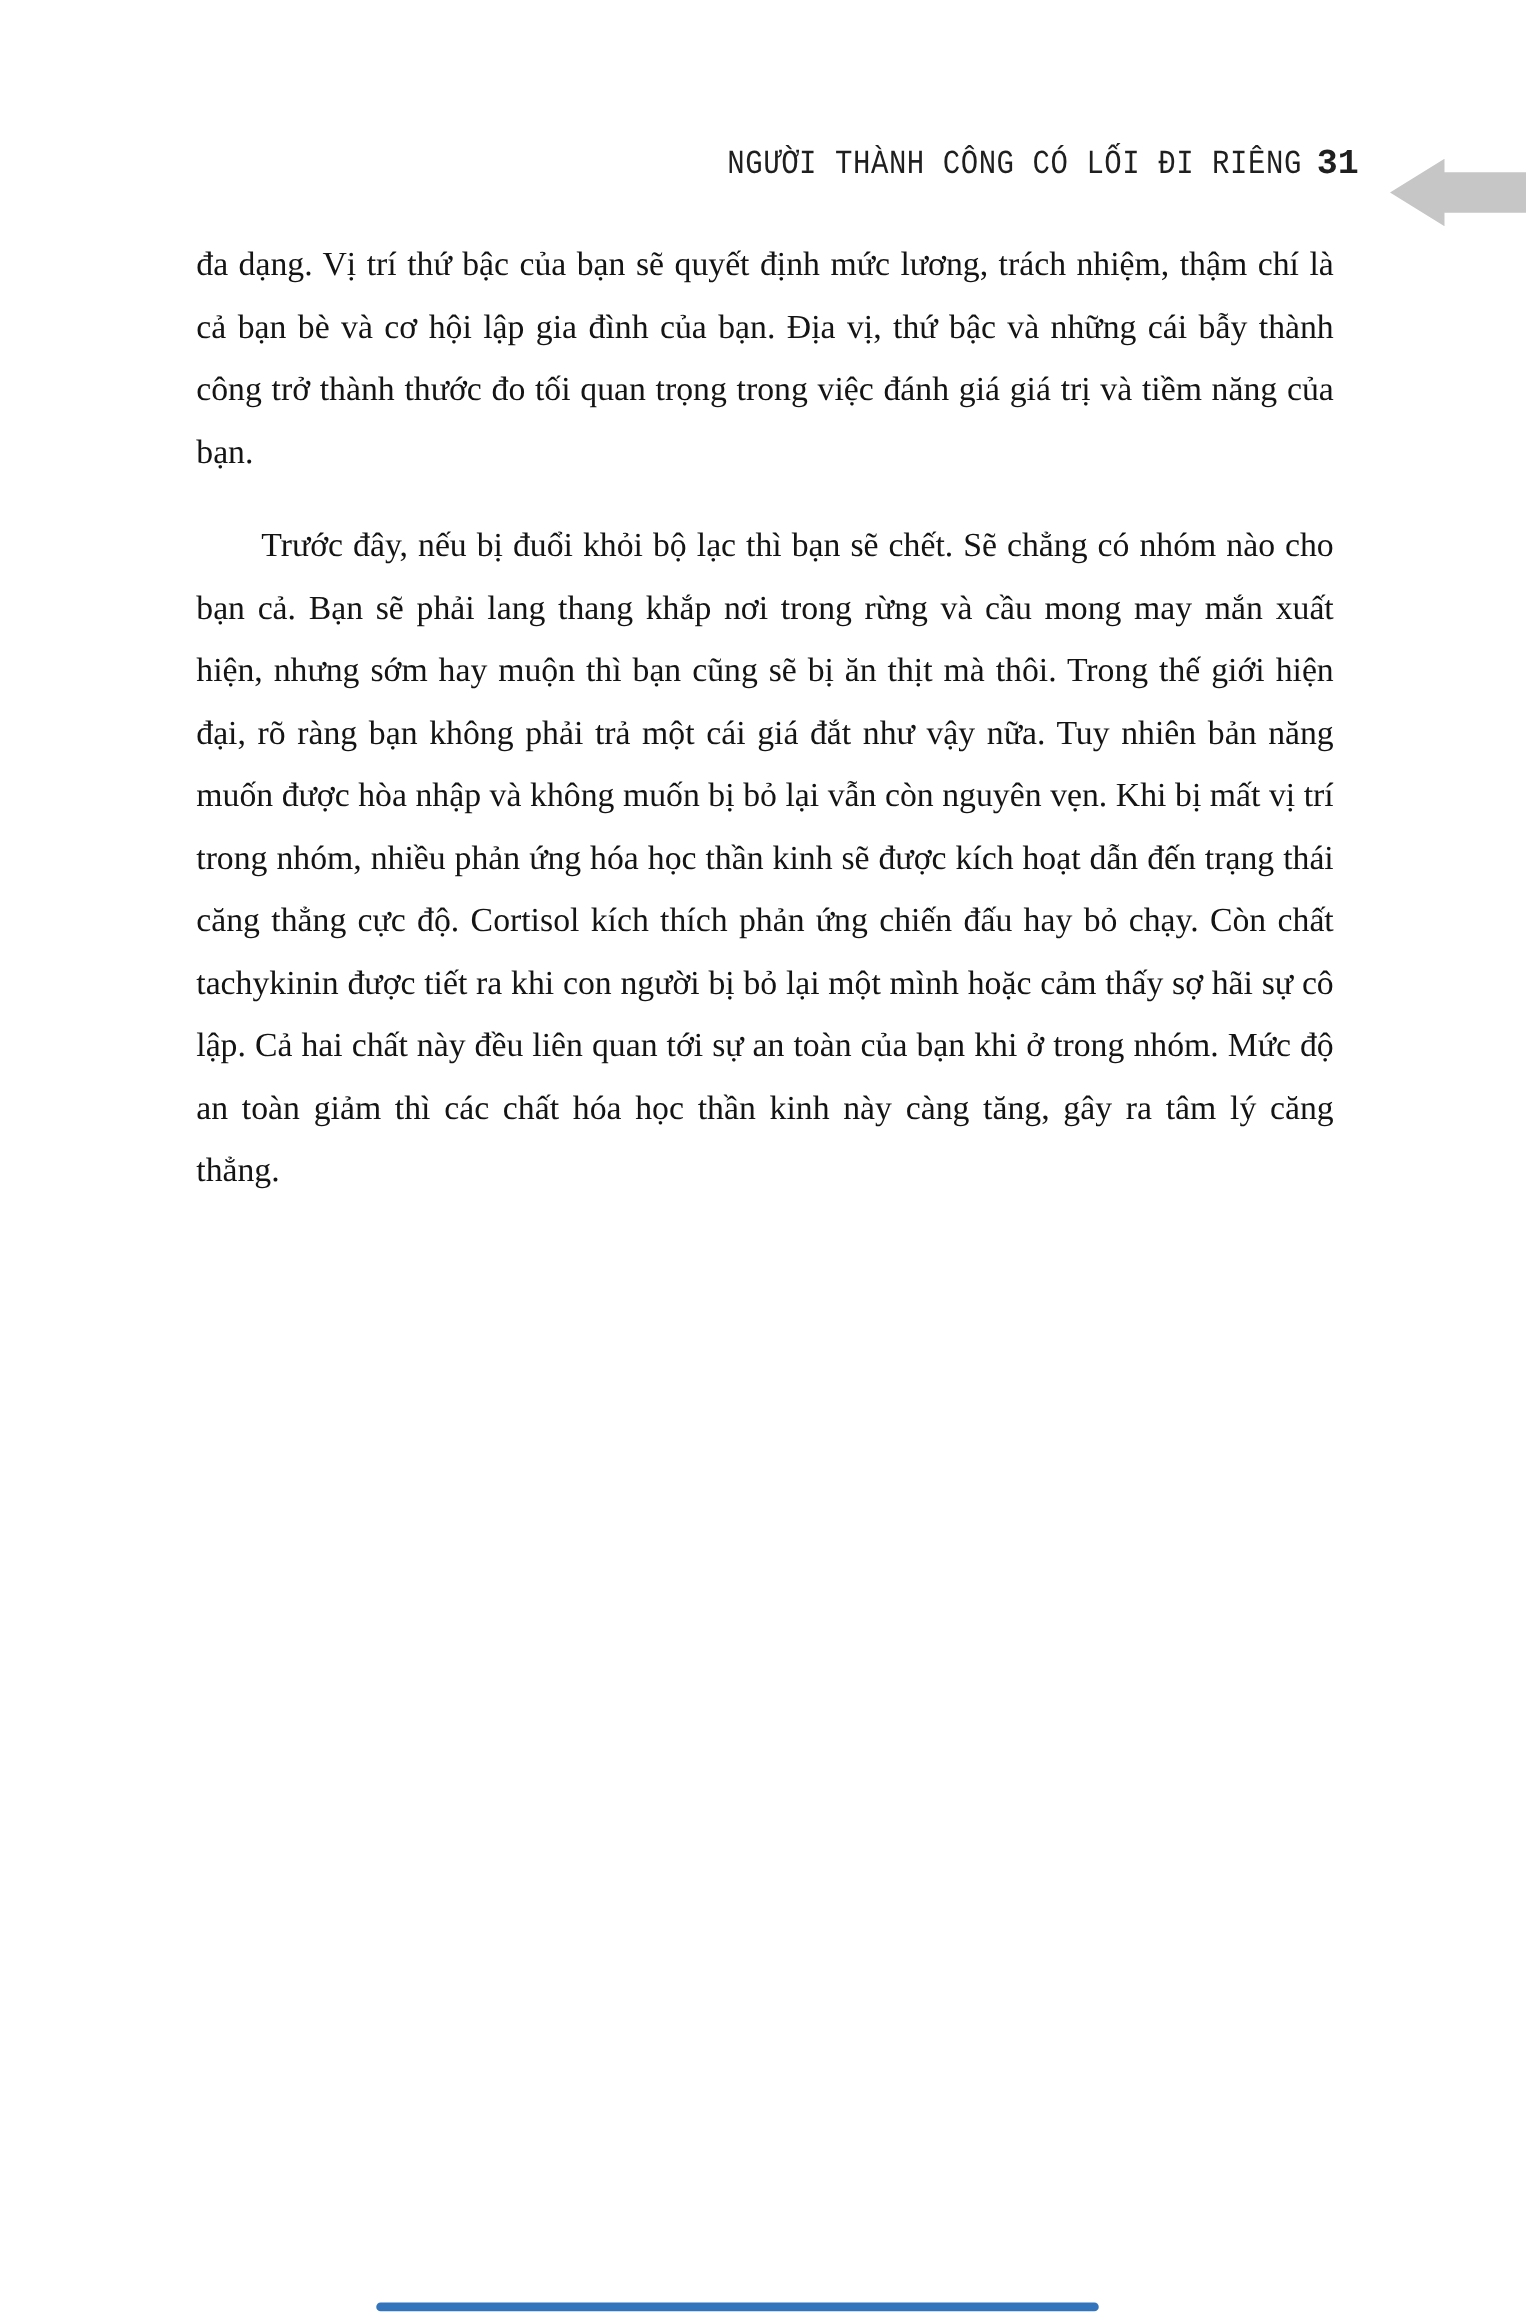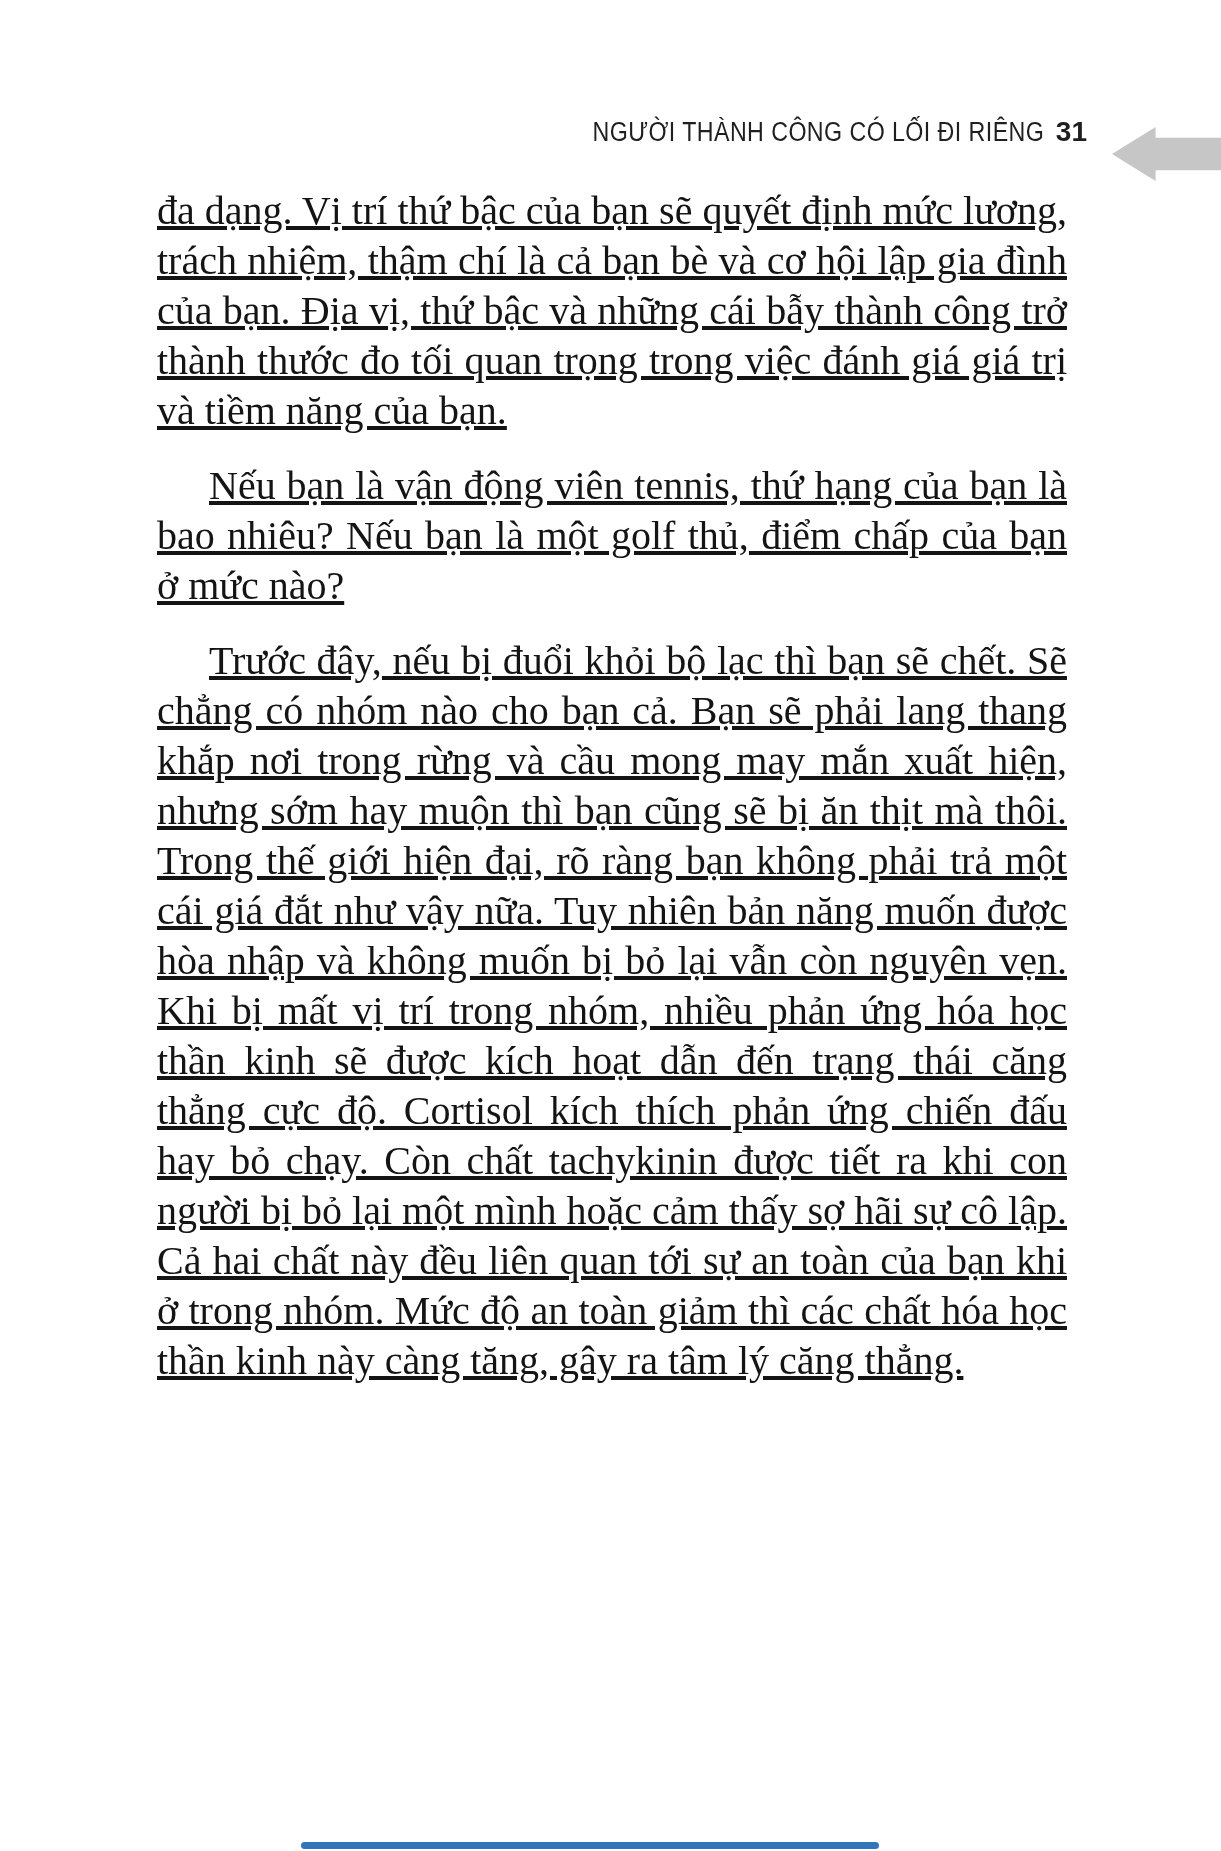--- a/index.html
+++ b/index.html
@@ -13,21 +13,21 @@
   }
 
   
   .page-header {
     position: absolute;
     top: 116px;
     left: 157px;
     width: 930px;               
     text-align: right;
     white-space: nowrap;
-    font-family: Liberation Sans, sans-serif;
+    font-family: Liberation Mono, monospace;
     color: #1f1f1f;
   }
   .running-title {
     display: inline-block;
     font-size: 27px;
     letter-spacing: 0.5px;
     transform: scaleX(0.86);
     transform-origin: right center;
     vertical-align: baseline;
   }
@@ -49,26 +49,25 @@
     background: linear-gradient(180deg, #cdcdcd 0%, #c2c2c2 100%);
     clip-path: polygon(0% 50%, 40% 0%, 40% 20%, 100% 20%, 100% 80%, 40% 80%, 40% 100%);
   }
 
   
   .text-block {
     position: absolute;
     top: 186px;
     left: 157px;
     width: 910px;
-    font-size: 40px;
+    font-size: 27px;
     line-height: 50px;
     color: #141414;
     text-align: justify;
     text-justify: inter-word;
-    text-decoration: underline;
   }
   .text-block p {
     margin: 0 0 25px 0;
   }
   .text-block p.indented {
     text-indent: 52px;
   }
   .text-block p:last-child {
     margin-bottom: 0;
   }
@@ -87,17 +86,16 @@
 <body>
 
 <div class="page-header">
   <span class="running-title">NGƯỜI THÀNH CÔNG CÓ LỐI ĐI RIÊNG</span><span class="page-number">31</span>
 </div>
 
 <div class="back-arrow" style="background: rgb(198, 198, 198);"></div>
 
 <div class="text-block">
   <p>đa dạng. Vị trí thứ bậc của bạn sẽ quyết định mức lương, trách nhiệm, thậm chí là cả bạn bè và cơ hội lập gia đình của bạn. Địa vị, thứ bậc và những cái bẫy thành công trở thành thước đo tối quan trọng trong việc đánh giá giá trị và tiềm năng của bạn.</p>
-  <p class="indented">Nếu bạn là vận động viên tennis, thứ hạng của bạn là bao nhiêu? Nếu bạn là một golf thủ, điểm chấp của bạn ở mức nào?</p>
   <p class="indented">Trước đây, nếu bị đuổi khỏi bộ lạc thì bạn sẽ chết. Sẽ chẳng có nhóm nào cho bạn cả. Bạn sẽ phải lang thang khắp nơi trong rừng và cầu mong may mắn xuất hiện, nhưng sớm hay muộn thì bạn cũng sẽ bị ăn thịt mà thôi. Trong thế giới hiện đại, rõ ràng bạn không phải trả một cái giá đắt như vậy nữa. Tuy nhiên bản năng muốn được hòa nhập và không muốn bị bỏ lại vẫn còn nguyên vẹn. Khi bị mất vị trí trong nhóm, nhiều phản ứng hóa học thần kinh sẽ được kích hoạt dẫn đến trạng thái căng thẳng cực độ. Cortisol kích thích phản ứng chiến đấu hay bỏ chạy. Còn chất tachykinin được tiết ra khi con người bị bỏ lại một mình hoặc cảm thấy sợ hãi sự cô lập. Cả hai chất này đều liên quan tới sự an toàn của bạn khi ở trong nhóm. Mức độ an toàn giảm thì các chất hóa học thần kinh này càng tăng, gây ra tâm lý căng thẳng.</p>
 </div>
 
 <div class="progress-bar" style="background: rgb(51, 117, 189);"></div>
 
 </body></html>

